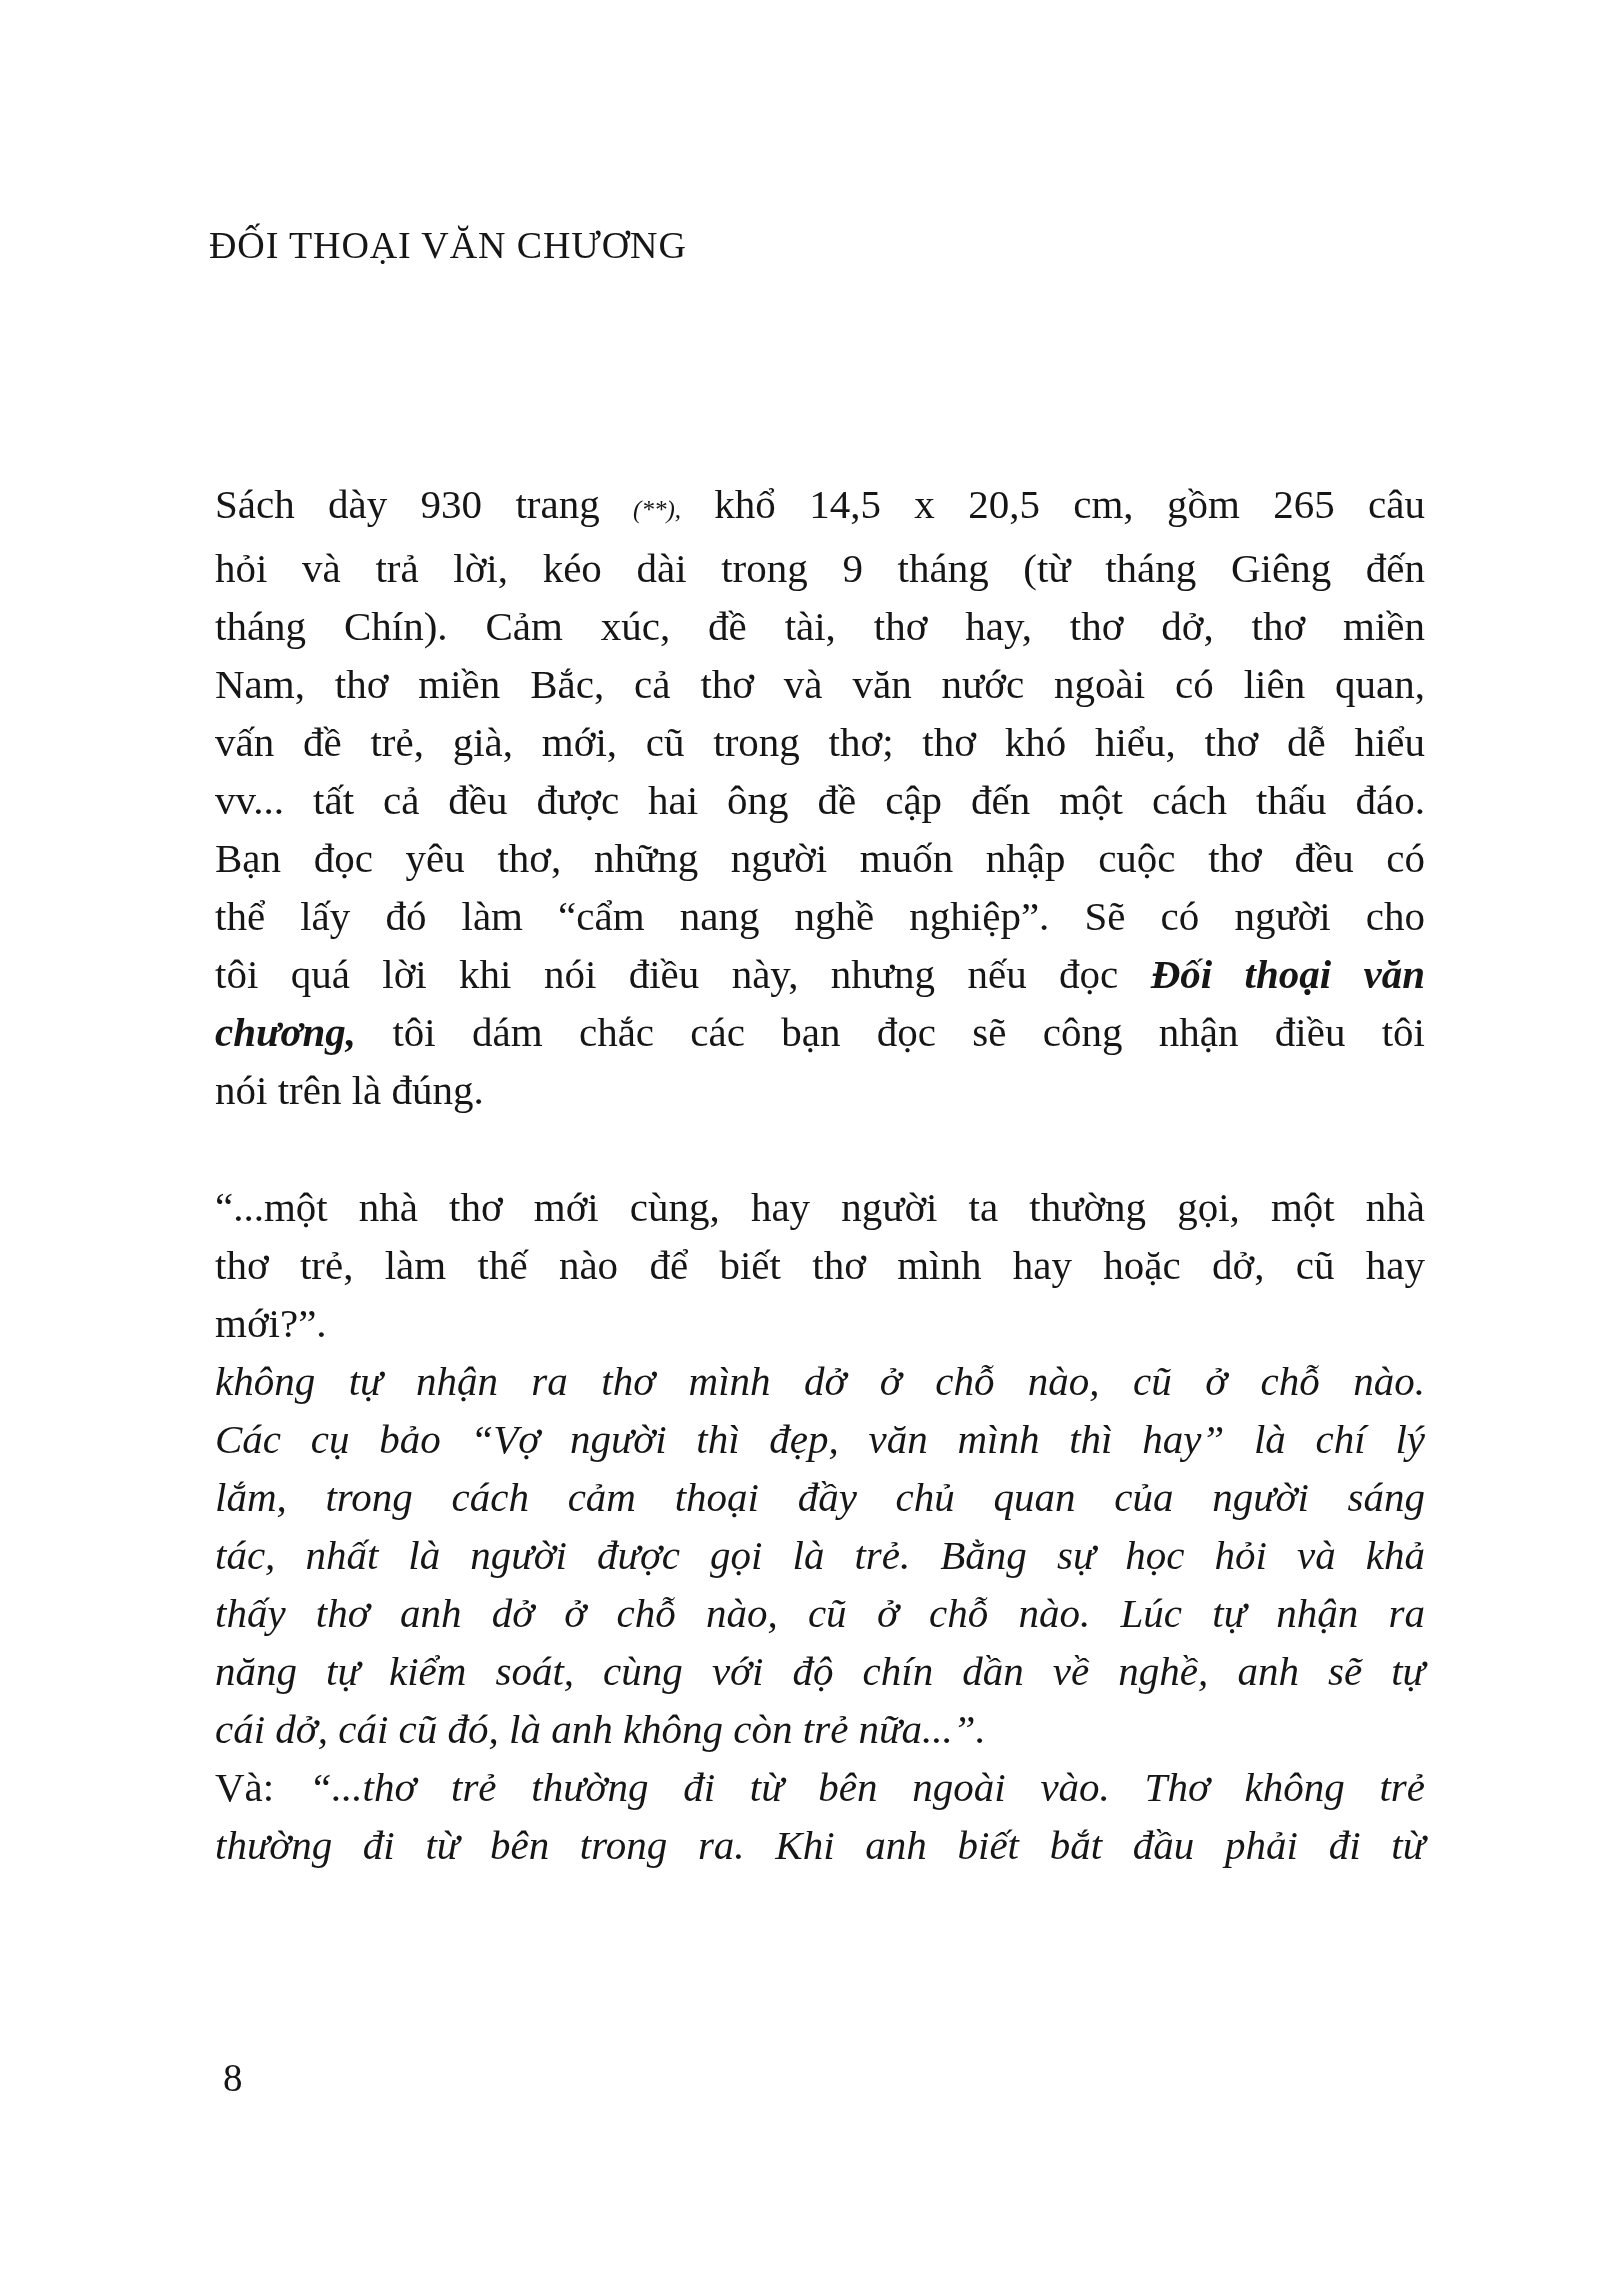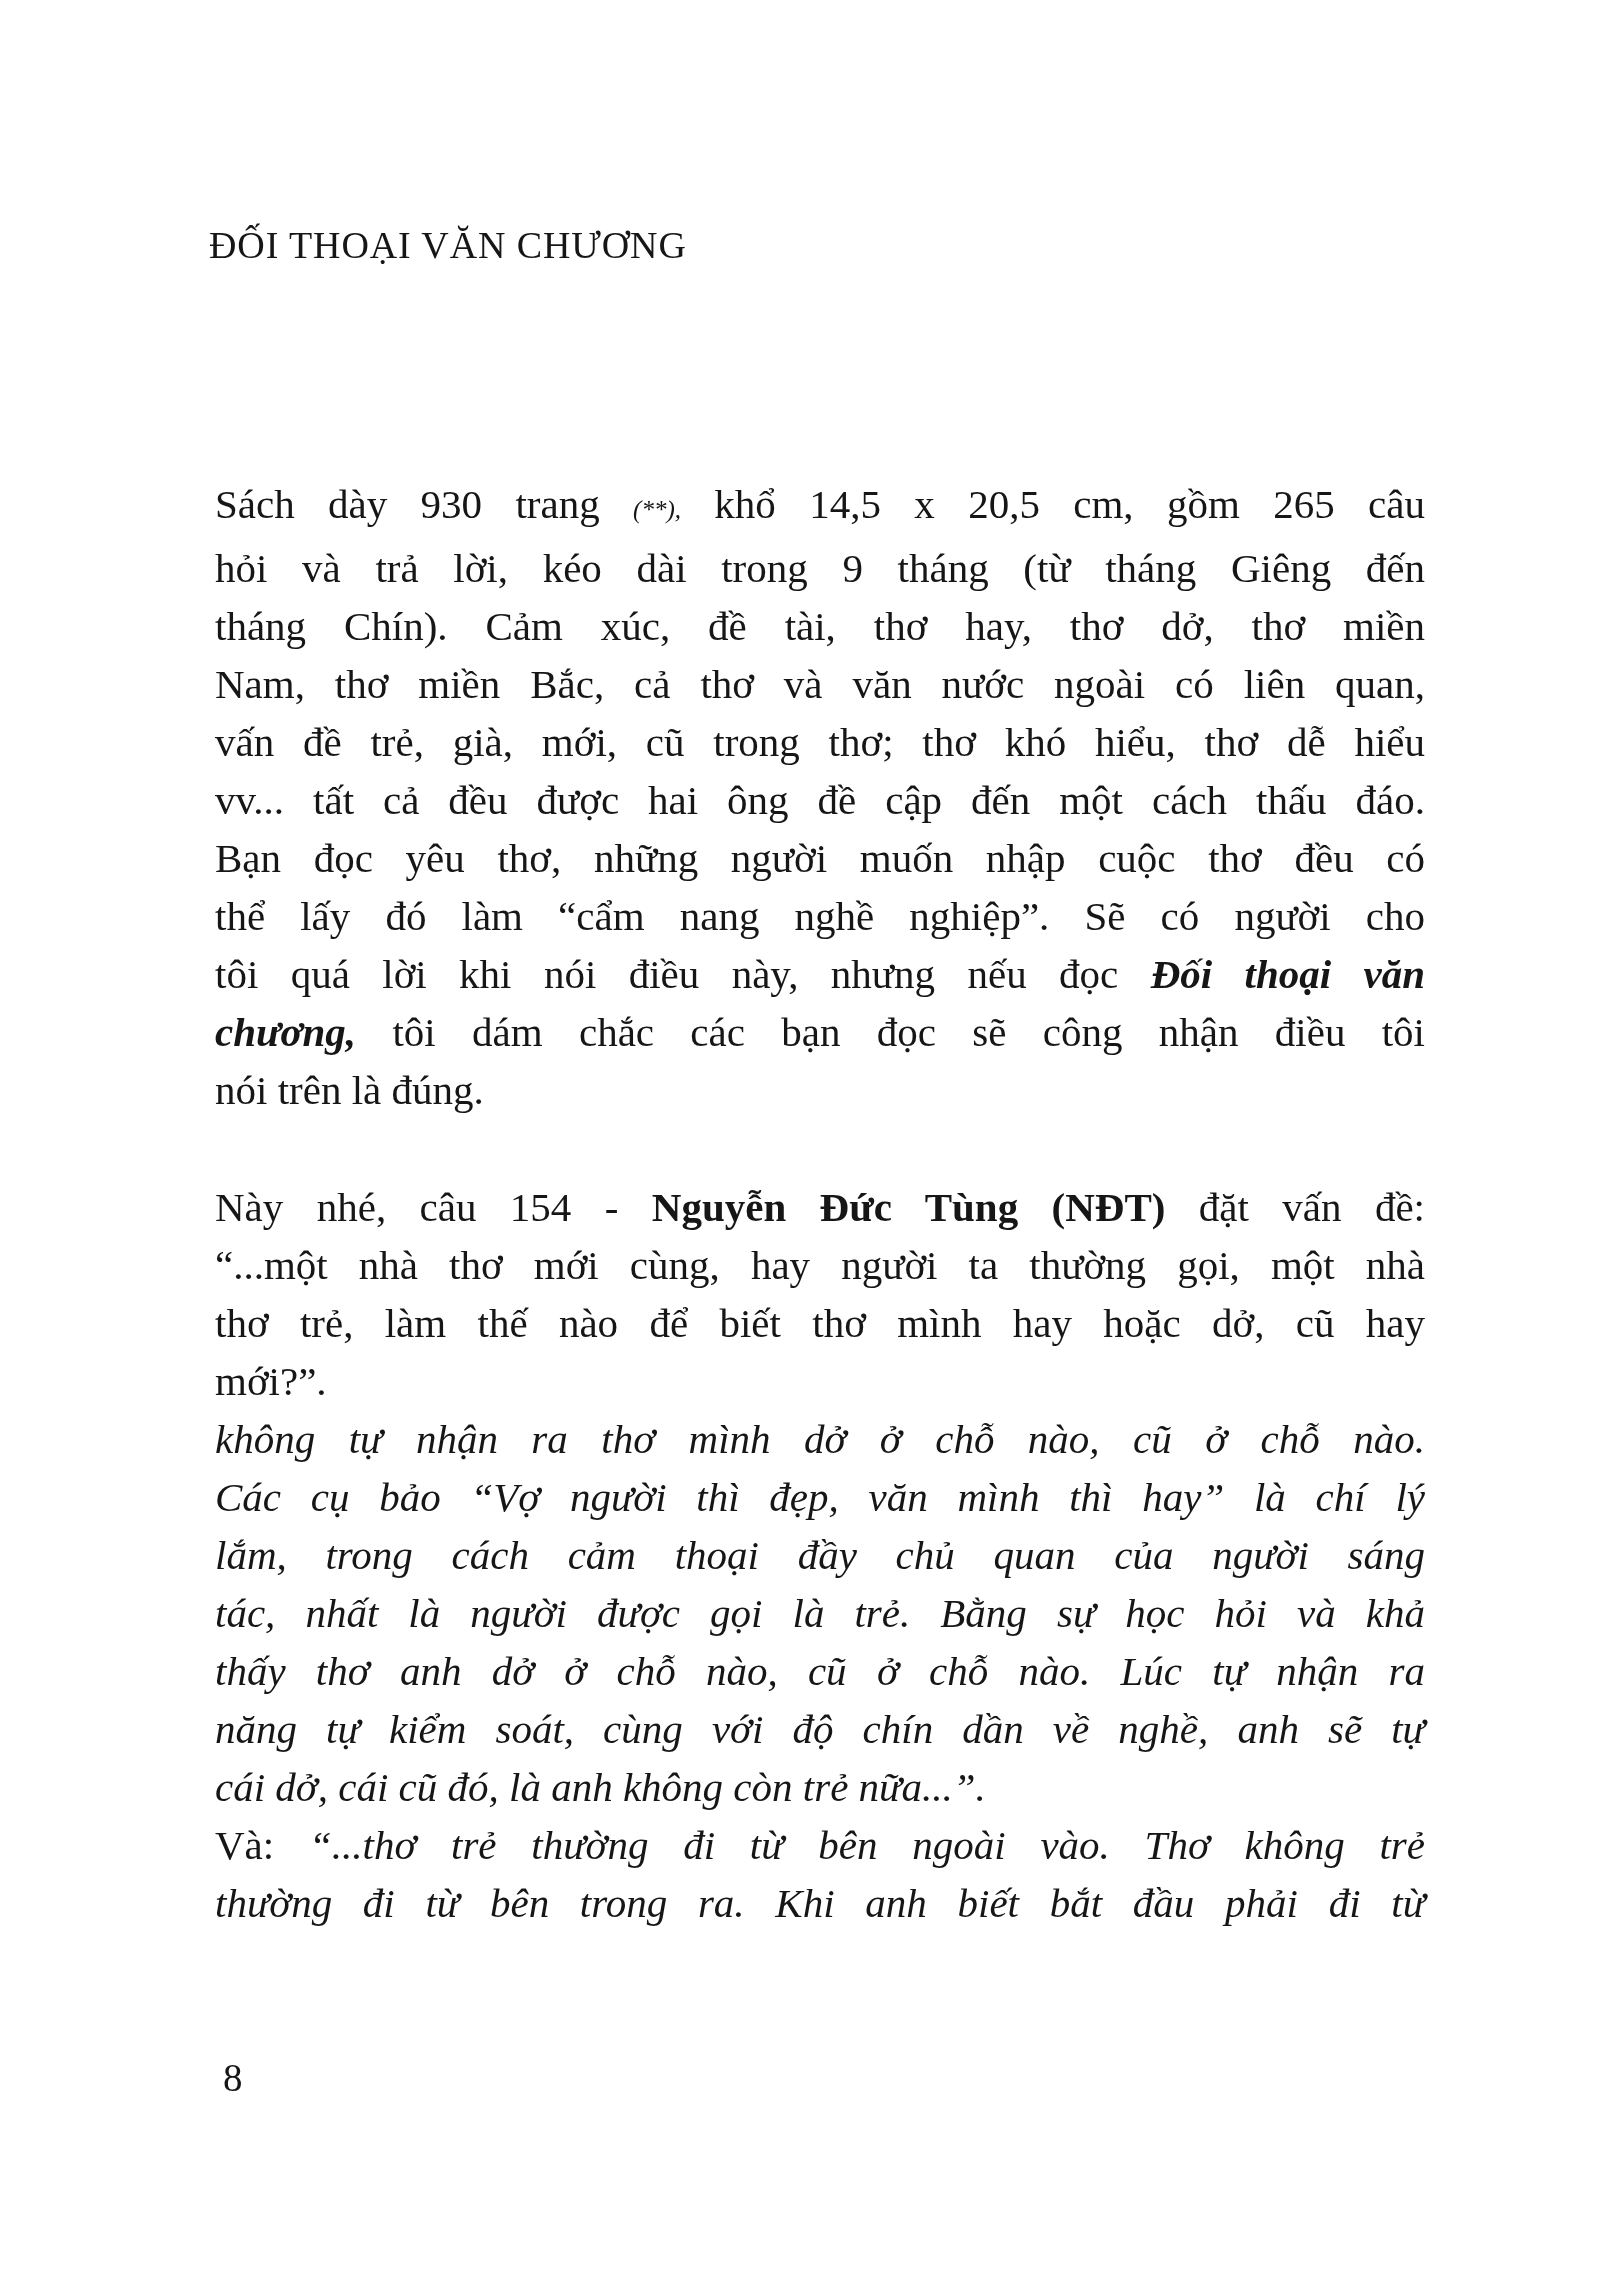--- a/index.html
+++ b/index.html
@@ -66,21 +66,20 @@
         <span class="line"><span class="s-r">Nam, thơ miền Bắc, cả thơ và văn nước ngoài có liên quan,</span></span>
         <span class="line"><span class="s-r">vấn đề trẻ, già, mới, cũ trong thơ; thơ khó hiểu, thơ dễ hiểu</span></span>
         <span class="line"><span class="s-r">vv... tất cả đều được hai ông đề cập đến một cách thấu đáo.</span></span>
         <span class="line"><span class="s-r">Bạn đọc yêu thơ, những người muốn nhập cuộc thơ đều có</span></span>
         <span class="line"><span class="s-r">thể lấy đó làm “cẩm nang nghề nghiệp”. Sẽ có người cho</span></span>
         <span class="line"><span class="s-r">tôi quá lời khi nói điều này, nhưng nếu đọc </span><span class="s-bi">Đối thoại văn</span></span>
         <span class="line"><span class="s-bi">chương,</span><span class="s-r"> tôi dám chắc các bạn đọc sẽ công nhận điều tôi</span></span>
         <span class="line final"><span class="s-r">nói trên là đúng.</span></span>
       </p>
       <p class="para gap-before">
-        <span class="line"><span class="s-r">Này nhé, câu 154 - </span><span class="s-b">Nguyễn Đức Tùng (NĐT)</span><span class="s-r"> đặt vấn đề:</span></span>
         <span class="line"><span class="s-r">“...một nhà thơ mới cùng, hay người ta thường gọi, một nhà</span></span>
         <span class="line"><span class="s-r">thơ trẻ, làm thế nào để biết thơ mình hay hoặc dở, cũ hay</span></span>
         <span class="line final"><span class="s-r">mới?”.</span></span>
       </p>
       <p class="para">
         <span class="line"><span class="s-i">không tự nhận ra thơ mình dở ở chỗ nào, cũ ở chỗ nào.</span></span>
         <span class="line"><span class="s-i">Các cụ bảo “Vợ người thì đẹp, văn mình thì hay” là chí lý</span></span>
         <span class="line"><span class="s-i">lắm, trong cách cảm thoại đầy chủ quan của người sáng</span></span>
         <span class="line"><span class="s-i">tác, nhất là người được gọi là trẻ. Bằng sự học hỏi và khả</span></span>
         <span class="line"><span class="s-i">thấy thơ anh dở ở chỗ nào, cũ ở chỗ nào. Lúc tự nhận ra</span></span>

